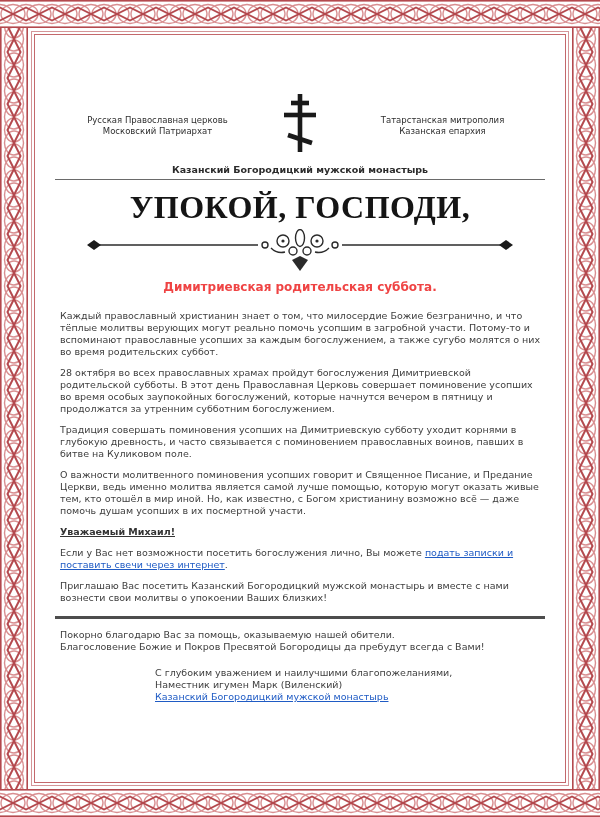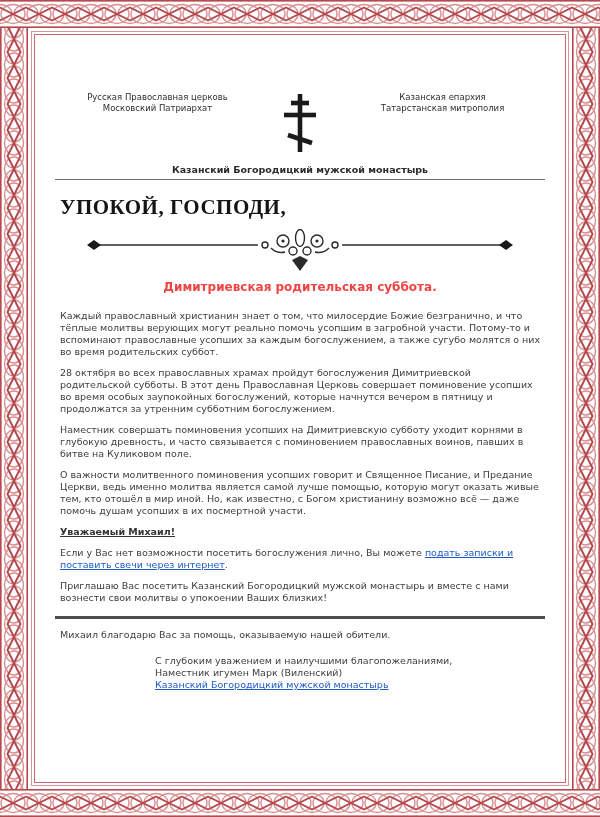--- a/index.html
+++ b/index.html
@@ -13,28 +13,28 @@
   .strip.top{top:0;left:0;}
   .strip.bottom{bottom:0;left:0;}
   .strip.left{top:0;left:0;}
   .strip.right{top:0;right:0;}
   .inner-frame{
     position:absolute;inset:34px;border:1px solid #c4686c;
     outline:1px solid #d59598;outline-offset:2px;pointer-events:none;
   }
   
   .content{position:absolute;top:92px;left:60px;right:60px;color:#3d3d3d;}
-  .org-header{display:flex;justify-content:space-between;}
+  .org-header{display:flex;justify-content:space-between;align-items:center;}
   .org{width:195px;text-align:center;font-size:8.5px;line-height:11px;color:#2e2e2e;}
   .cross-wrap{width:60px;text-align:center;}
   .monastery{font-weight:bold;text-align:center;font-size:9.5px;color:#2b2b2b;margin-top:4px;}
   .header-rule{border:none;border-top:1px solid #6a6a6a;margin:4px -5px 0 -5px;}
   .doc-title{
     font-family:"Liberation Serif","DejaVu Serif",serif;font-weight:bold;
-    font-size:21px;line-height:28px;color:#151515;
+    text-align:center;font-size:32px;line-height:28px;color:#151515;
     letter-spacing:.5px;margin-top:13px;
   }
   .divider{display:block;margin:8px auto 0 auto;}
   .subtitle{
     text-align:center;font-weight:bold;font-size:12px;color:#ef4444;margin-top:7px;
   }
   .bodytext{font-size:9.5px;line-height:12px;margin-top:16px;}
   .bodytext p{margin:0 0 9px 0;}
   .greeting{font-weight:bold;color:#333;text-decoration:underline;}
   a.link{color:#1f5bc4;text-decoration:underline;cursor:pointer;}
@@ -97,22 +97,22 @@
         <svg width="40" height="64" viewBox="0 0 40 64">
           <g stroke="#1a1a1a" stroke-width="4.6">
             <line x1="20" y1="2" x2="20" y2="60"></line>
             <line x1="11" y1="11" x2="29" y2="11"></line>
             <line x1="4" y1="23" x2="36" y2="23"></line>
             <line x1="8" y1="43" x2="32" y2="51"></line>
           </g>
         </svg>
       </div>
       <div class="org">
+        <div>Татарстанская митрополия</div>
         <div>Казанская епархия</div>
-        <div>Татарстанская митрополия</div>
       </div>
     </div>
 
     <div class="monastery">Казанский Богородицкий мужской монастырь</div>
     <hr class="header-rule">
 
     <div class="doc-title">
       <div>УПОКОЙ, ГОСПОДИ,</div>
     </div>
 
@@ -135,33 +135,34 @@
       <path d="M7,16 L14,11 L21,16 L14,21 Z" fill="#1a1a1a"></path>
       <path d="M419,16 L426,11 L433,16 L426,21 Z" fill="#1a1a1a"></path>
       <path d="M220,27 L212,31 L220,42 L228,31 Z" fill="#2b2b2b"></path>
     </svg>
 
     <div class="subtitle">Димитриевская родительская суббота.</div>
 
     <div class="bodytext">
       <p>Каждый православный христианин знает о том, что милосердие Божие безгранично, и что тёплые молитвы верующих могут реально помочь усопшим в загробной участи. Потому-то и вспоминают православные усопших за каждым богослужением, а также сугубо молятся о них во время родительских суббот.</p>
       <p>28 октября во всех православных храмах пройдут богослужения Димитриевской родительской субботы. В этот день Православная Церковь совершает поминовение усопших во время особых заупокойных богослужений, которые начнутся вечером в пятницу и продолжатся за утренним субботним богослужением.</p>
-      <p>Наместник совершать поминовения усопших на Димитриевскую субботу уходит корнями в глубокую древность, и часто связывается с поминовением православных воинов, павших в битве на Куликовом поле.</p>
+      <p>Традиция совершать поминовения усопших на Димитриевскую субботу уходит корнями в глубокую древность, и часто связывается с поминовением православных воинов, павших в битве на Куликовом поле.</p>
       <p>О важности молитвенного поминовения усопших говорит и Священное Писание, и Предание Церкви, ведь именно молитва является самой лучше помощью, которую могут оказать живые тем, кто отошёл в мир иной. Но, как известно, с Богом христианину возможно всё — даже помочь душам усопших в их посмертной участи.</p>
 
       <p class="greeting">Уважаемый Михаил!</p>
 
       <p><span>Если у Вас нет возможности посетить богослужения лично, Вы можете </span><a class="link">подать записки и поставить свечи через интернет</a><span>.</span></p>
 
       <p>Приглашаю Вас посетить Казанский Богородицкий мужской монастырь и вместе с нами вознести свои молитвы о упокоении Ваших близких!</p>
 
       <hr class="thick-rule">
 
       <div class="closing">
-        <p>Михаил благодарю Вас за помощь, оказываемую нашей обители.</p>
+        <p>Покорно благодарю Вас за помощь, оказываемую нашей обители.</p>
+        <p>Благословение Божие и Покров Пресвятой Богородицы да пребудут всегда с Вами!</p>
       </div>
 
       <div class="signature">
         <div>С глубоким уважением и наилучшими благопожеланиями,</div>
         <div>Наместник игумен Марк (Виленский)</div>
         <div><a class="link">Казанский Богородицкий мужской монастырь</a></div>
       </div>
     </div>
 
   </div>

